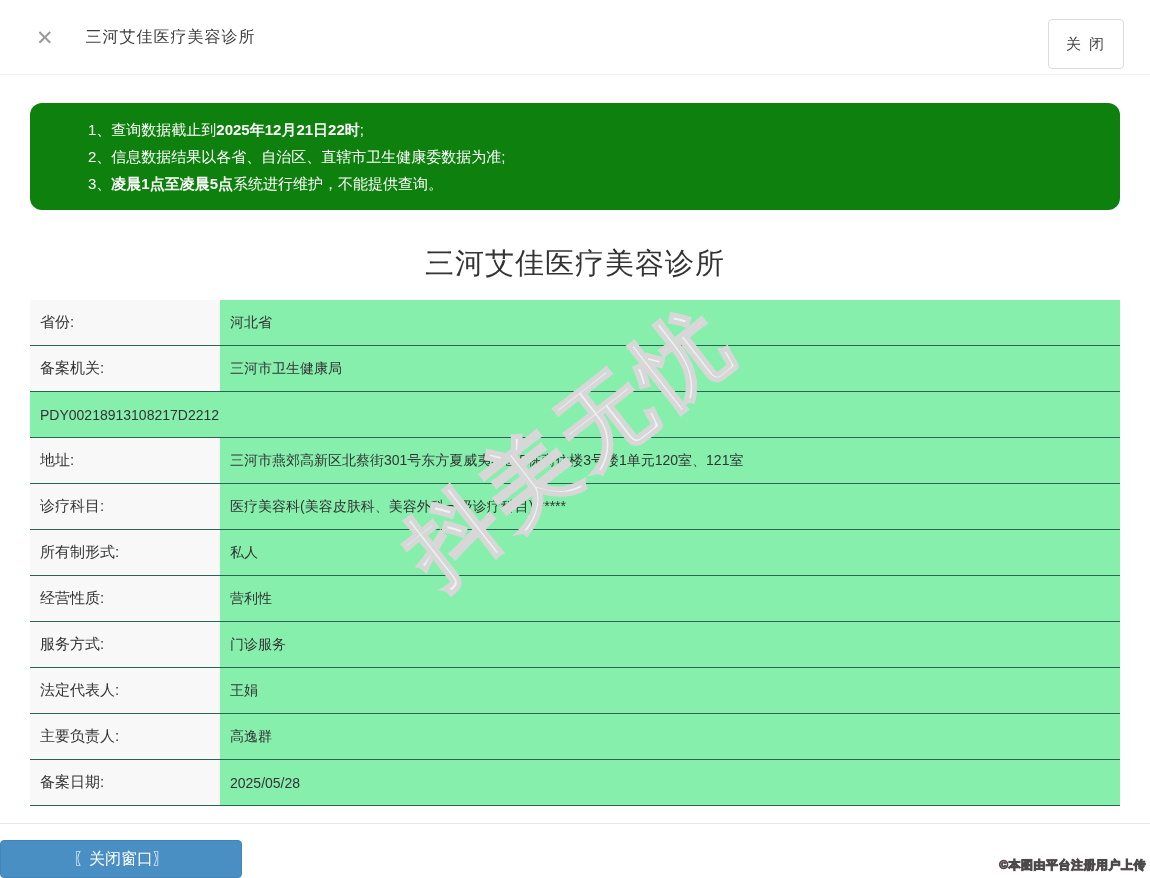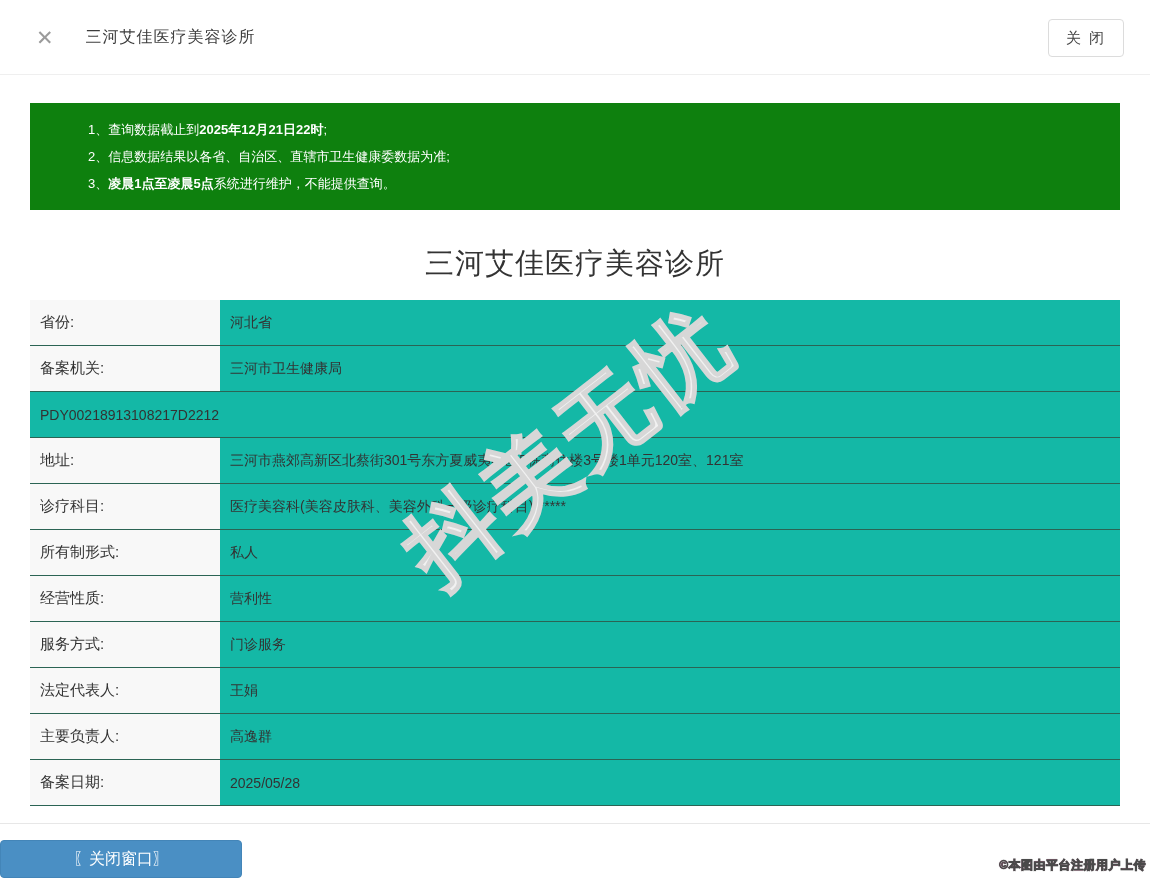--- a/index.html
+++ b/index.html
@@ -38,59 +38,59 @@
     margin-left: 32px;
     font-size: 16px;
     color: #3c3c3c;
     letter-spacing: 1px;
   }
   .close-btn {
     position: absolute;
     right: 26px;
     top: 19px;
     width: 76px;
-    height: 38px;
+    height: 50px;
     background: #fff;
     border: 1px solid #dcdcdc;
     border-radius: 4px;
     font-size: 15px;
     color: #444;
     cursor: pointer;
     font-family: inherit;
     letter-spacing: 2px;
   }
   
   .content { padding: 0 30px; position: relative; }
   .notice {
     margin-top: 28px;
     background: var(--green);
-    border-radius: 0;
+    border-radius: 12px;
     color: #ffffff;
-    font-size: 13px;
+    font-size: 15px;
     line-height: 27px;
     padding: 13px 20px 13px 58px;
   }
   .notice b { font-weight: bold; }
   .page-title {
     text-align: center;
     font-size: 29px;
     font-weight: 500;
     color: #333;
     margin-top: 34px;
     margin-bottom: 16px;
     letter-spacing: 1px;
   }
   
   .info-table { width: 100%; }
   .row {
     display: flex;
     height: 46px;
     border-bottom: 1px solid var(--teal-border);
     align-items: stretch;
-    background: #14b8a6;
+    background: #86efac;
   }
   .row .lbl {
     width: 190px;
     flex: 0 0 190px;
     background: var(--label-bg);
     display: flex;
     align-items: center;
     padding-left: 10px;
     font-size: 15px;
     color: #333;

